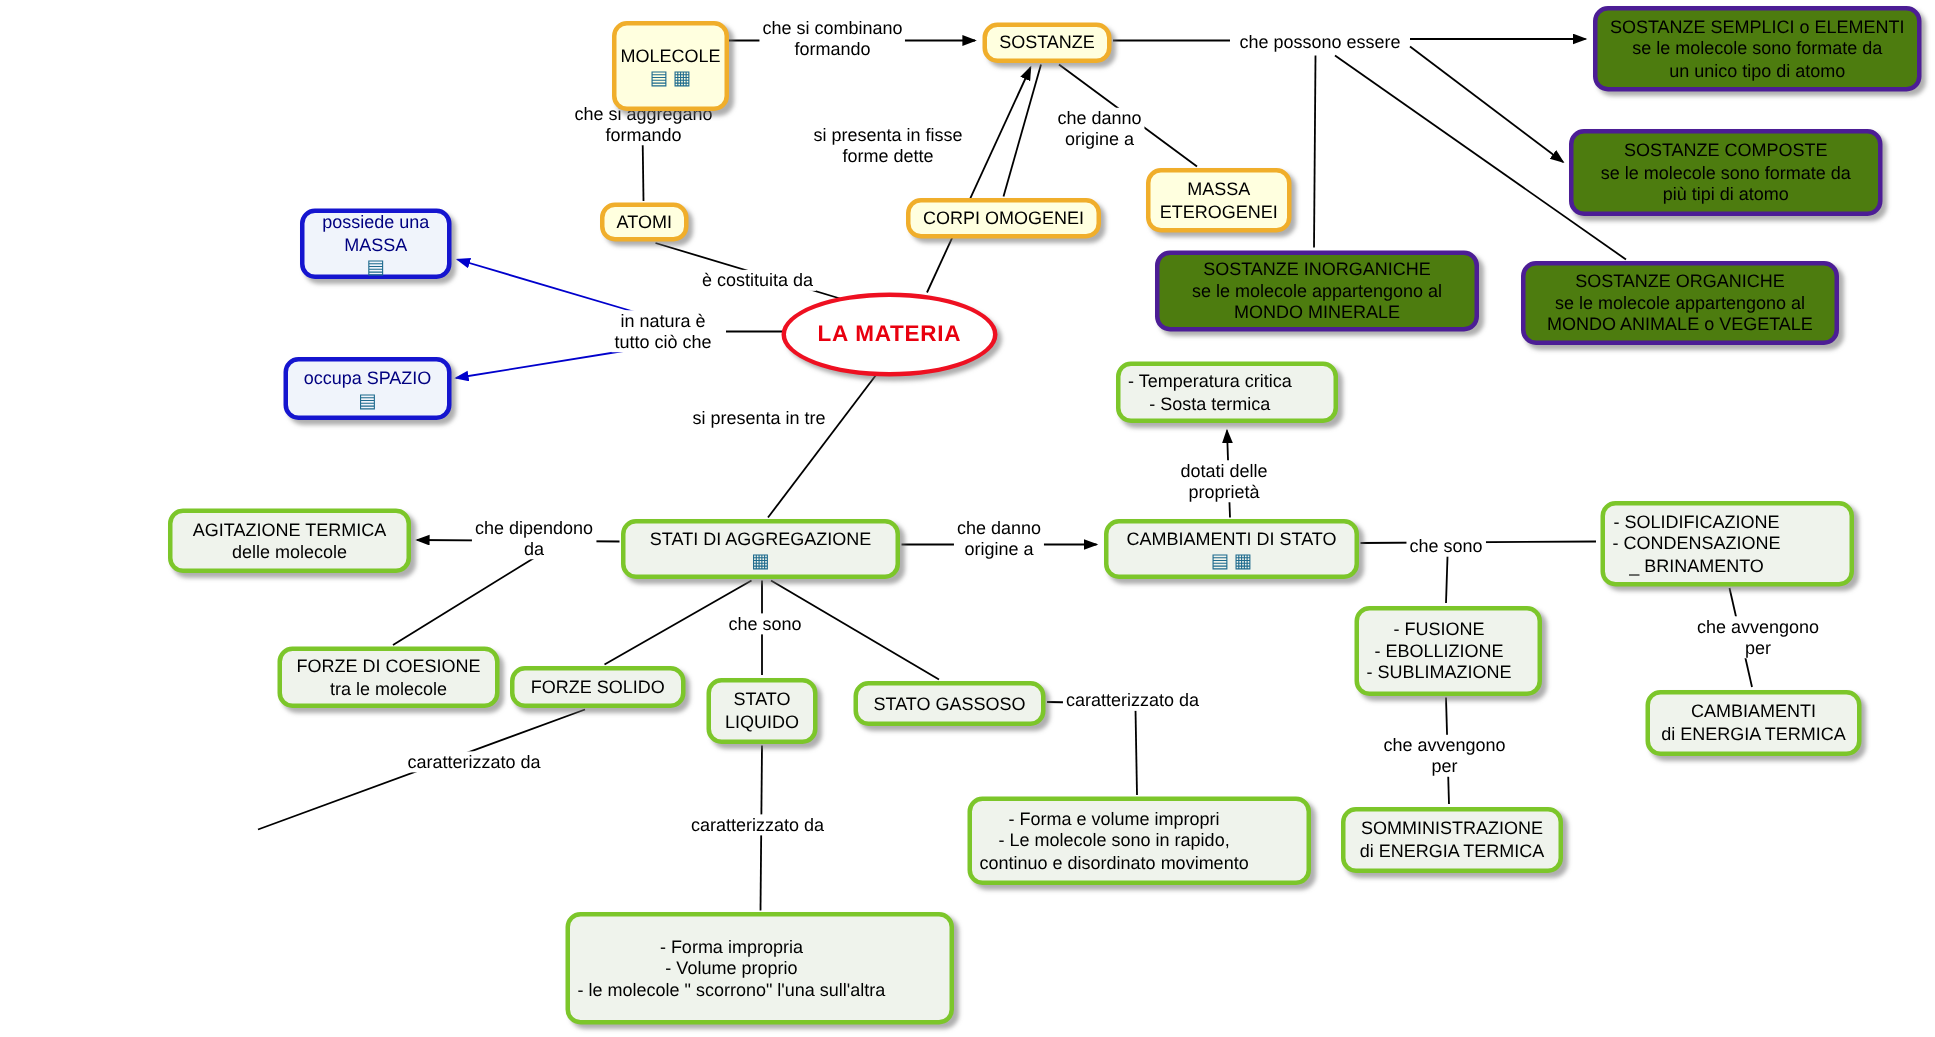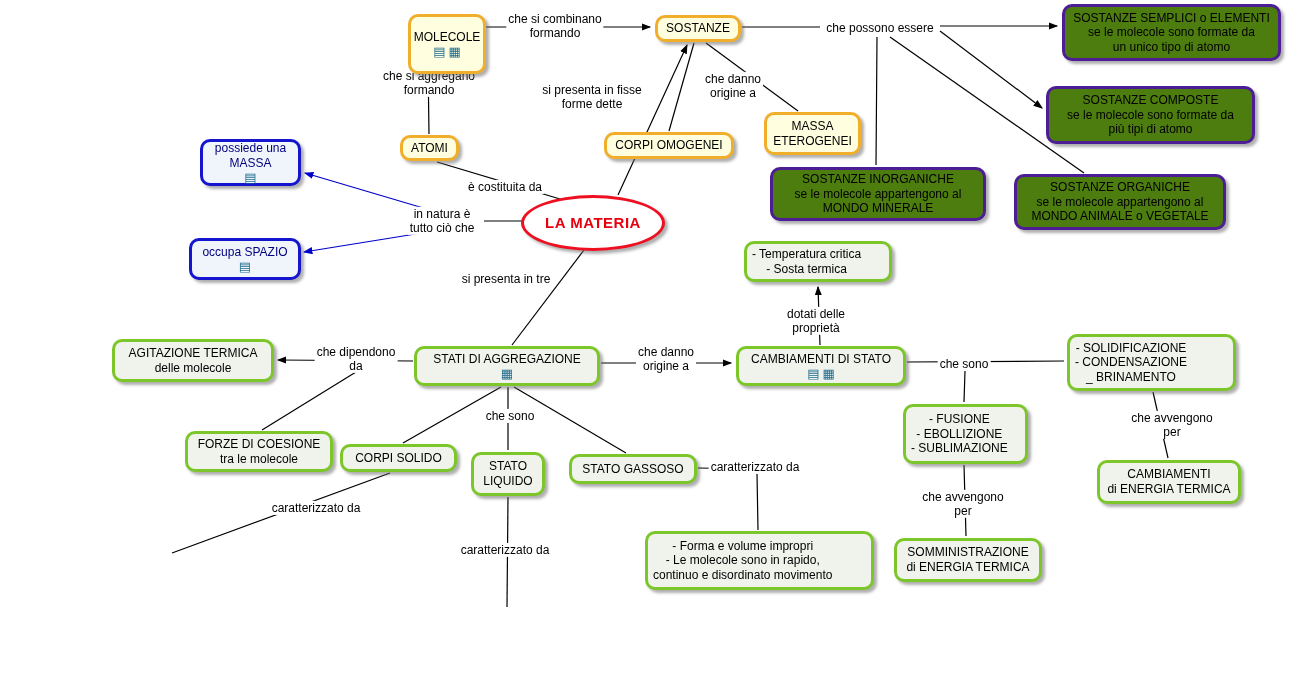--- a/index.html
+++ b/index.html
@@ -168,21 +168,21 @@
 - CONDENSAZIONE
 _ BRINAMENTO</div>
   </div>
 
   <div class="node green" style="left:185px;top:431px;width:148px;height:41px">
     <div class="lbl">FORZE DI COESIONE
 tra le molecole</div>
   </div>
 
   <div class="node green" style="left:340px;top:444px;width:117px;height:28px">
-    <div class="lbl">CORPI SOLIDO</div>
+    <div class="lbl">FORZE SOLIDO</div>
   </div>
 
   <div class="node green" style="left:471px;top:452px;width:74px;height:44px">
     <div class="lbl">STATO
 LIQUIDO</div>
   </div>
 
   <div class="node green" style="left:569px;top:454px;width:128px;height:30px">
     <div class="lbl">STATO GASSOSO</div>
   </div>
@@ -203,20 +203,25 @@
     <div class="lbl">- Forma e volume impropri
 - Le molecole sono in rapido,
   continuo e disordinato movimento</div>
   </div>
 
   <div class="node green" style="left:894px;top:538px;width:148px;height:44px">
     <div class="lbl">SOMMINISTRAZIONE
 di ENERGIA TERMICA</div>
   </div>
 
+  <div class="node green ta-l" style="left:377px;top:608px;width:259px;height:75px">
+    <div class="lbl">- Forma impropria
+- Volume proprio
+- le molecole " scorrono" l'una sull'altra</div>
+  </div>
 
   <div class="phrase" style="left:555px;top:26px">che si combinano
 formando</div>
   <div class="phrase" style="left:880px;top:28px">che possono essere</div>
   <div class="phrase" style="left:429px;top:83px">che si aggregano
 formando</div>
   <div class="phrase" style="left:592px;top:97px">si presenta in fisse
 forme dette</div>
   <div class="phrase" style="left:733px;top:86px">che danno
 origine a</div>

